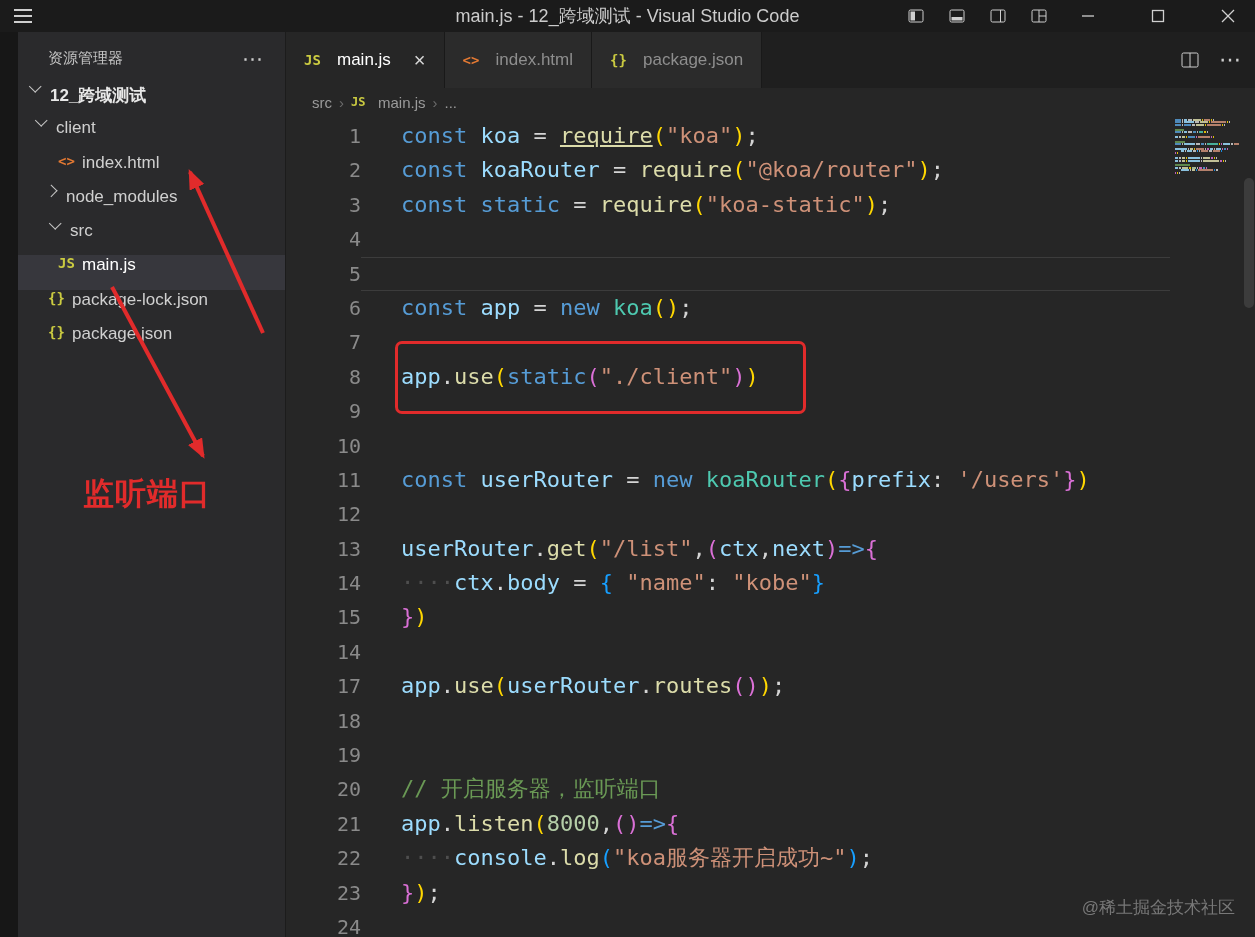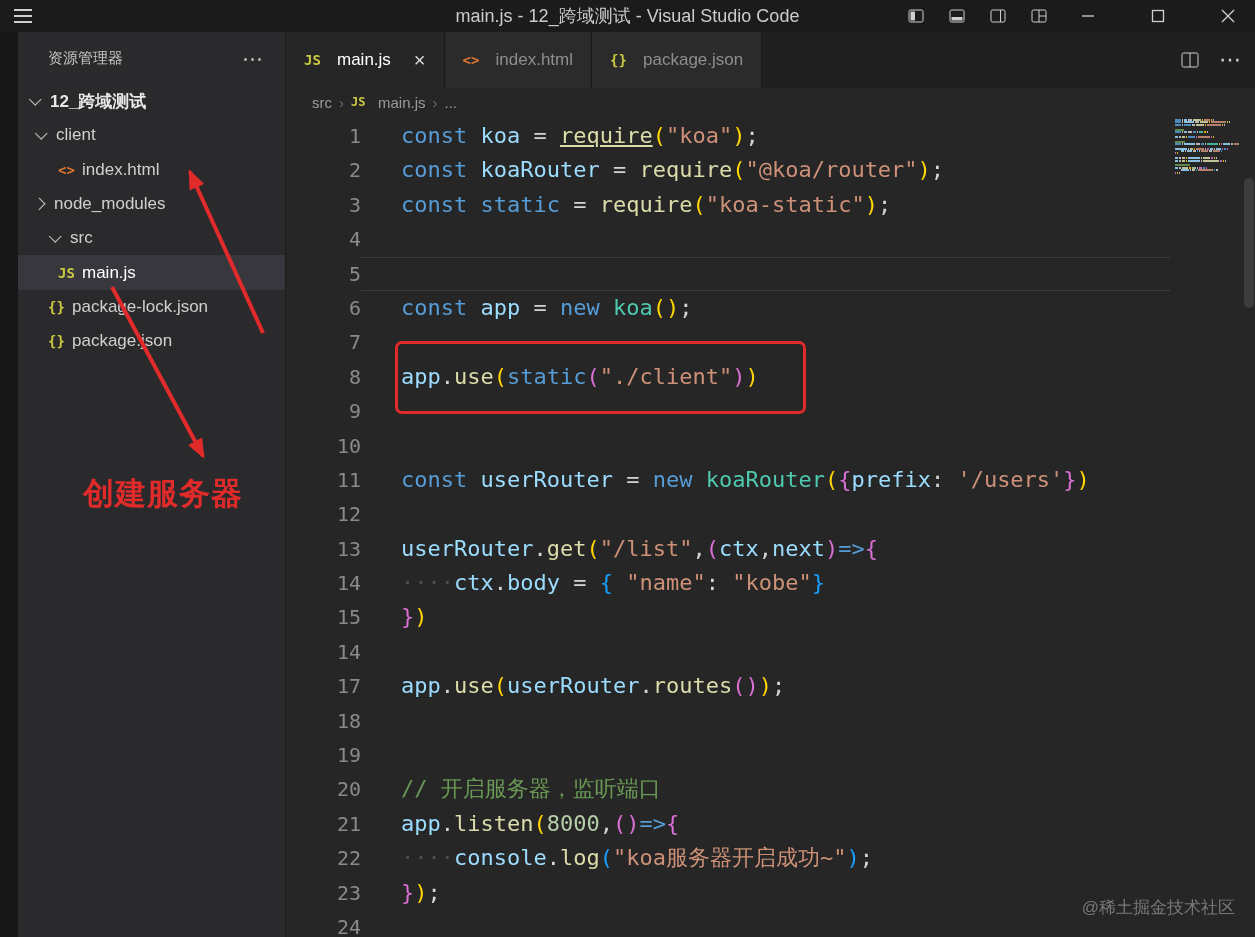--- a/index.html
+++ b/index.html
@@ -18,21 +18,21 @@
 
   
   .main{display:flex;height:905px;}
   .activitybar{width:18px;background:#171717;flex:none;}
   .sidebar{width:267px;flex:none;background:#2a2a2c;border-right:1px solid #1c1c1c;
            display:flex;flex-direction:column;}
   .sb-header{height:52px;display:flex;align-items:center;justify-content:space-between;
              padding:0 22px 0 30px;color:#c5c5c5;font-size:15px;}
   .more{font-size:21px;color:#cccccc;cursor:pointer;line-height:1;}
 
-  .trow{display:flex;align-items:center;height:34.3px;font-size:17px;color:#d0d0d0;cursor:pointer;}
+  .trow{display:flex;height:34.3px;font-size:17px;color:#d0d0d0;cursor:pointer;}
   .trow.sel{background:#37373d;color:#ffffff;}
   .chev{flex:none;width:8px;height:8px;border-right:1.7px solid #c5c5c5;border-bottom:1.7px solid #c5c5c5;
         margin:0 11px 0 2px;}
   .chev.down{transform:rotate(45deg) translate(-1px,-2px);}
   .chev.right{transform:rotate(-45deg) translate(1px,0);}
   .ficon{flex:none;width:24px;font-family:"DejaVu Sans Mono",monospace;font-weight:bold;font-size:14px;}
   .ficon.js{color:var(--c-js,#cbcb41);}
   .ficon.html{color:var(--c-html,#e37933);}
   .ficon.json{color:var(--c-json,#cbcb41);}
   .ficon.small{font-size:12px;width:20px;}
@@ -168,21 +168,21 @@
             <span class="tlabel rootl">12_跨域测试</span>
           </div>
           <div class="trow" style="padding-left: 16px;">
             <span class="chev down"></span>
             <span class="tlabel">client</span>
           </div>
           <div class="trow" style="padding-left: 40px;">
             <span class="ficon html">&lt;&gt;</span>
             <span class="tlabel">index.html</span>
           </div>
-          <div class="trow" style="padding-left: 14px;">
+          <div class="trow" style="padding-left: 26px;">
             <span class="chev right"></span>
             <span class="tlabel">node_modules</span>
           </div>
           <div class="trow" style="padding-left: 30px;">
             <span class="chev down"></span>
             <span class="tlabel">src</span>
           </div>
           <div class="trow sel" style="padding-left: 40px;">
             <span class="ficon js">JS</span>
             <span class="tlabel">main.js</span>
@@ -368,14 +368,14 @@
   <svg class="arrows" viewBox="0 0 1255 937">
     <defs>
       <marker id="ah" markerWidth="6" markerHeight="6" refX="4.2" refY="2" orient="auto">
         <path d="M0,0 L5,2 L0,4 Z" fill="#e12b2b"></path>
       </marker>
     </defs>
     <line x1="263" y1="333" x2="190" y2="172" stroke="#e12b2b" stroke-width="4" marker-end="url(#ah)"></line>
     <line x1="112" y1="287" x2="203" y2="456" stroke="#e12b2b" stroke-width="4" marker-end="url(#ah)"></line>
   </svg>
 
-  <div class="red-label">创建服务器</div>
+  <div class="red-label">监听端口</div>
 </div>
 
 </body></html>

